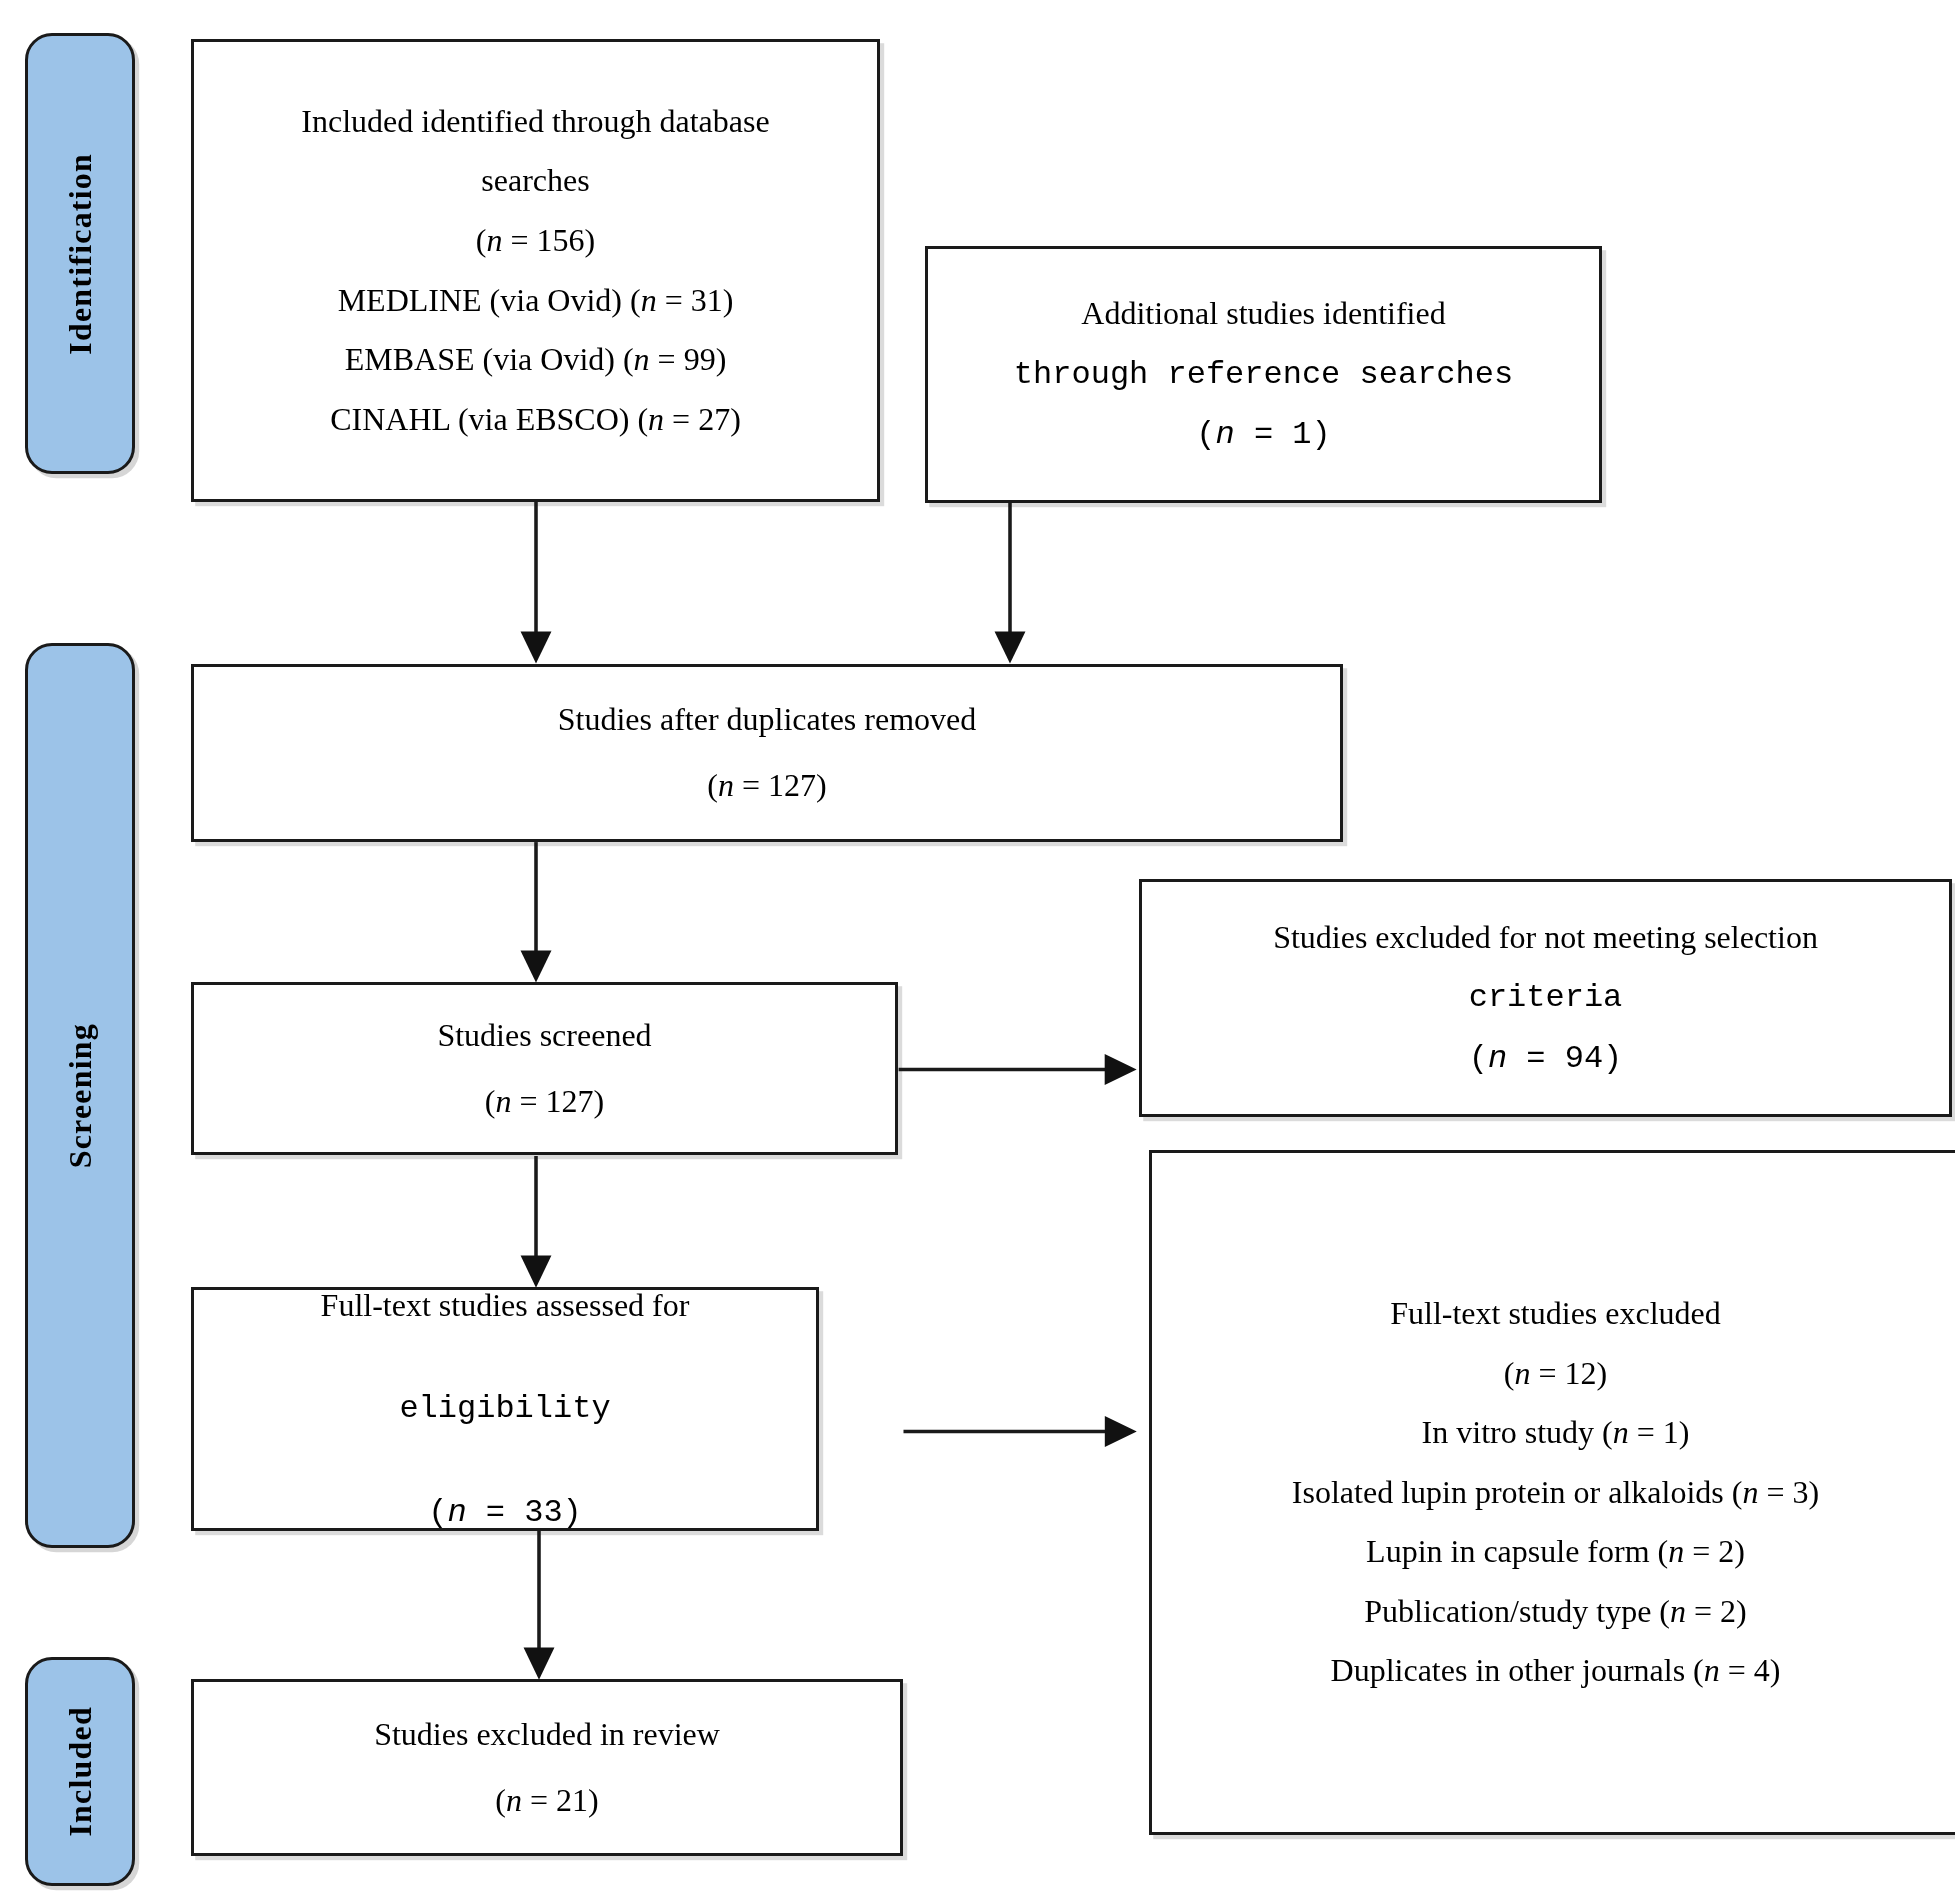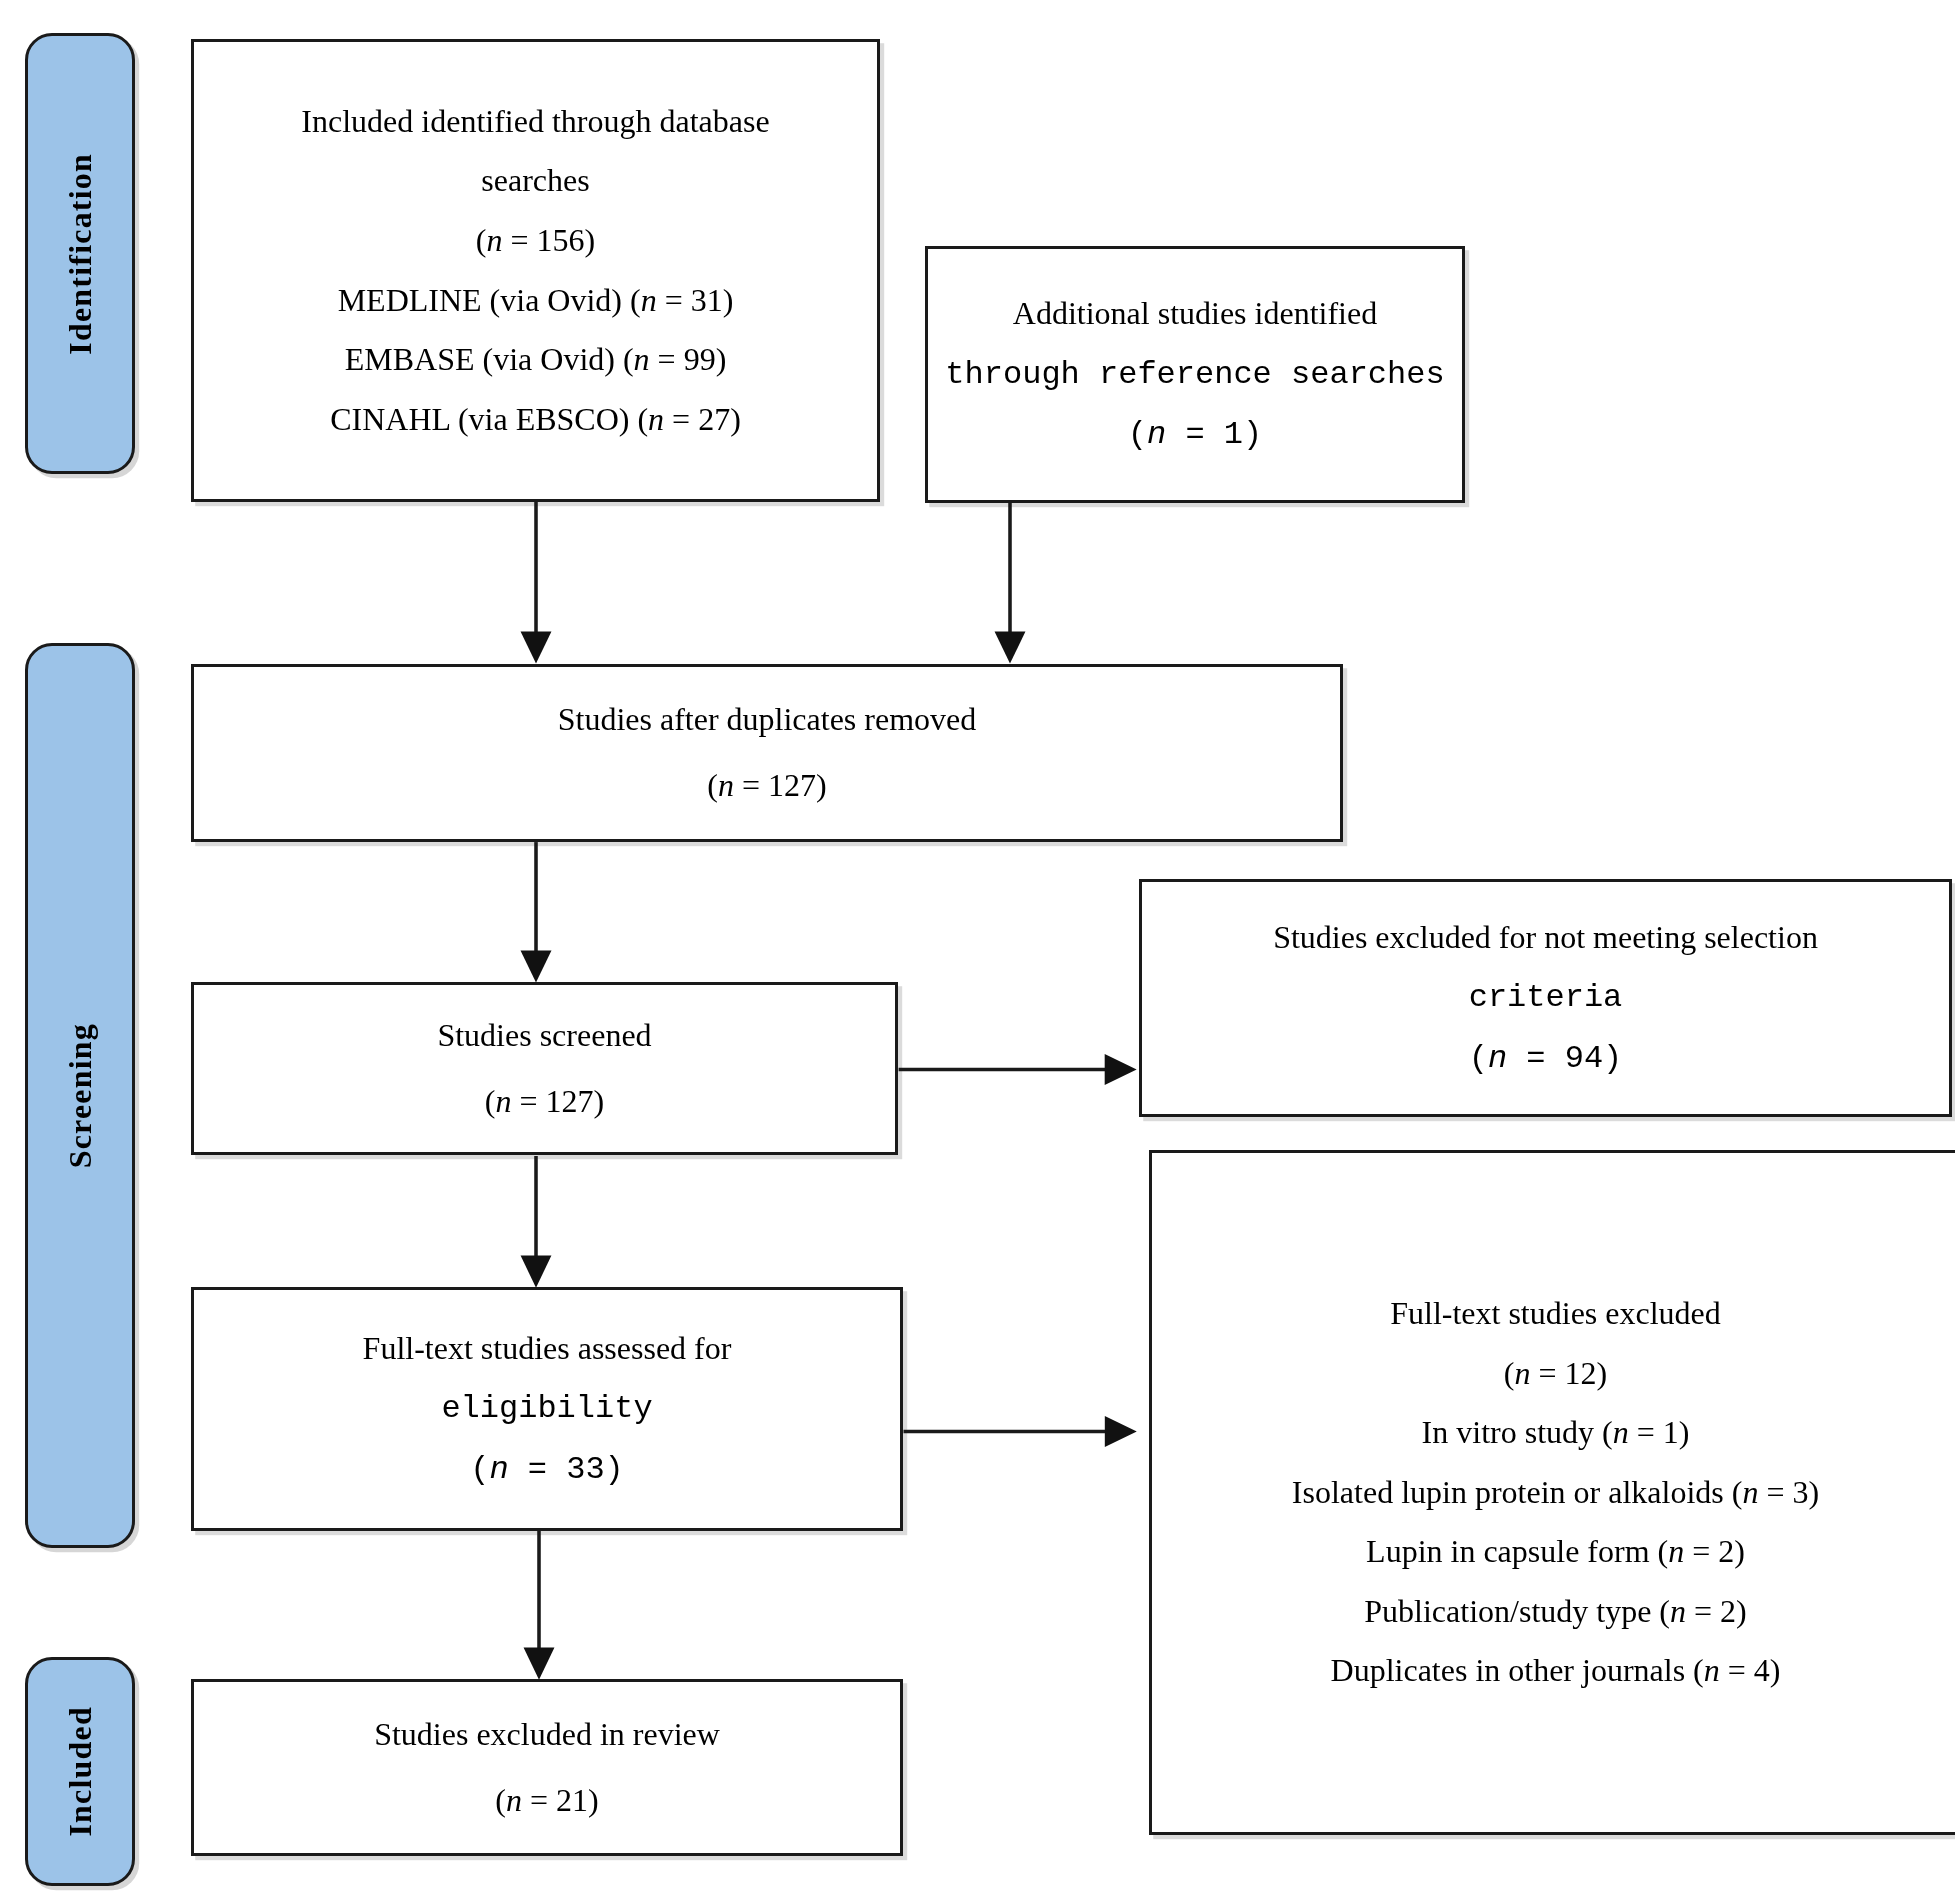--- a/index.html
+++ b/index.html
@@ -65,25 +65,25 @@
     text-align: center;
     white-space: nowrap;
     margin: 0;
   }
   .flow-box .line + .line { margin-top: 32px; }
   .flow-box .line.tight + .line.tight { margin-top: 26px; }
   .flow-box .line.wrapline + .line.wrapline { margin-top: 27px; font-family: Liberation Mono, monospace; }
   em.n { font-style: italic; }
 
   #box-db-search     { left: 191px;  top: 39px;   width: 689px; height: 463px; }
-  #box-additional    { left: 925px; top: 246px;  width: 540px; height: 257px; }
+  #box-additional    { left: 925px; top: 246px;  width: 677px; height: 257px; }
   #box-after-dup     { left: 191px;  top: 664px; width: 1152px; height: 178px; }
   #box-screened      { left: 191px;  top: 982px; width: 707px; height: 173px; }
   #box-excluded-sel  { left: 1139px; top: 879px; width: 813px; height: 238px; }
-  #box-fulltext      { left: 191px;  top: 1287px; width: 712px; height: 244px; }
+  #box-fulltext      { left: 191px;  top: 1287px; width: 628px; height: 244px; gap: 43px; }
   #box-ft-excluded   { left: 1149px; top: 1150px; width: 813px; height: 685px; }
   #box-included      { left: 191px;  top: 1679px; width: 712px; height: 177px; }
 
   
   .arrow {
     position: absolute;
   }
   .arrow svg { display: block; overflow: visible; }
 </style>
 </head>

